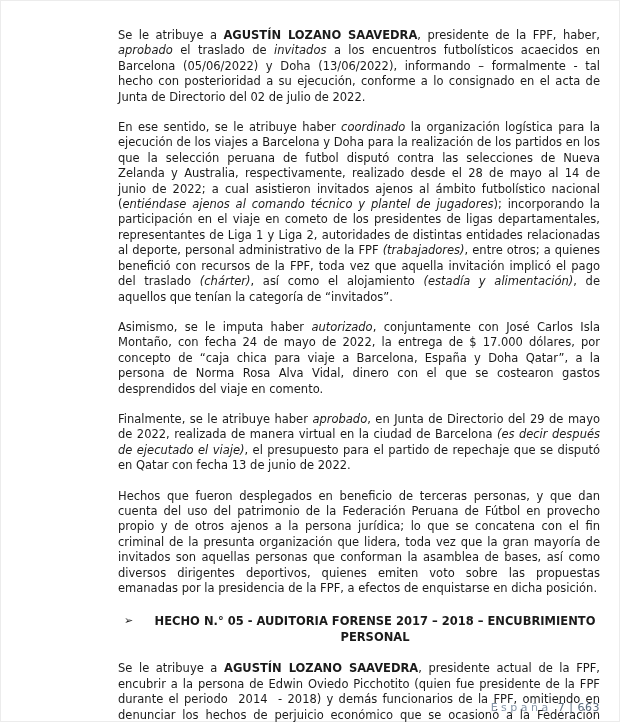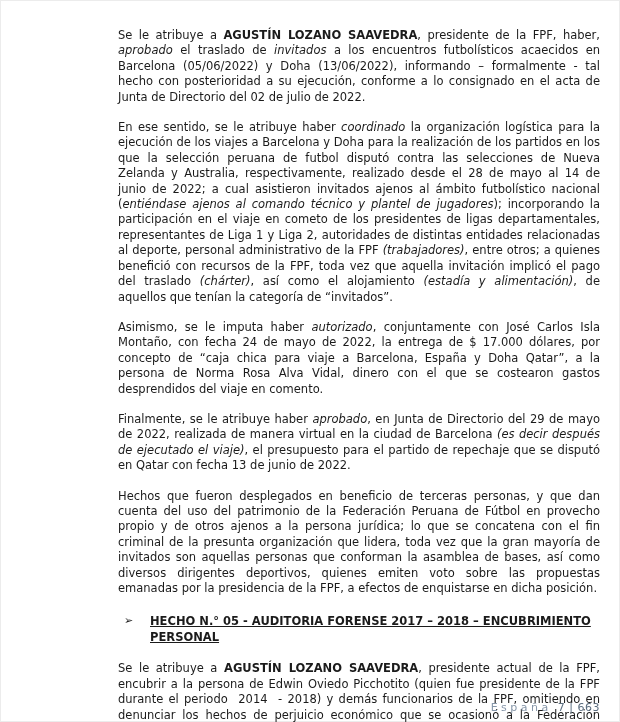--- a/index.html
+++ b/index.html
@@ -43,22 +43,21 @@
     font-weight: bold;
   }
   .heading .bullet {
     flex: 0 0 32px;
     padding-left: 6px;
     box-sizing: border-box;
     font-size: 11px;
   }
   .heading .heading-text {
     flex: 1;
-    text-align: left;
-    text-decoration: underline;
+    text-align: center;
   }
   .footer {
     position: absolute;
     right: 20px;
     bottom: 8px;
     font-size: 11px;
     white-space: nowrap;
   }
   .footer .footer-label {
     color: #8696a9;

